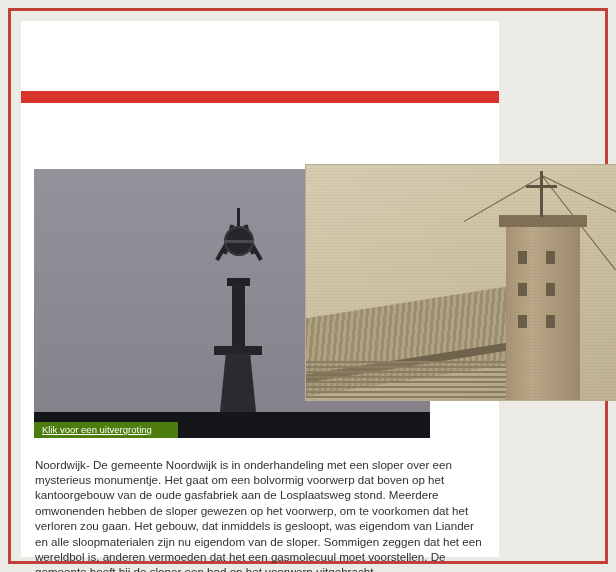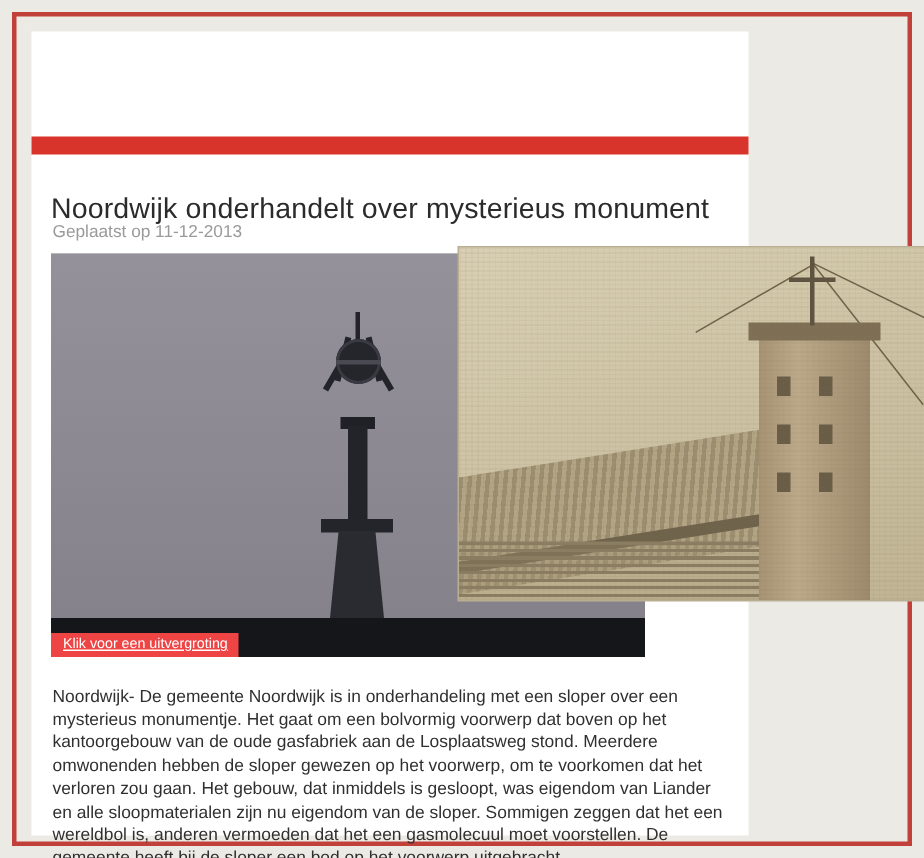--- a/index.html
+++ b/index.html
@@ -211,23 +211,23 @@
     width: 3px;
     height: 22px;
     background: #23242a;
   }
 
   
   #photo-caption {
     position: absolute;
     left: 23px;
     top: 411px;
-    width: 125px;
+    width: 144px;
     height: 16px;
-    background: #ef4444;
+    background: #4d7c0f;
     color: #ffffff;
     font-size: 9.5px;
     line-height: 16px;
     padding-left: 8px;
     box-sizing: border-box;
     text-decoration: underline;
   }
 
   
   #photo-inset {
@@ -341,23 +341,21 @@
 </head>
 <body>
 
 <div id="page-frame">
 
   <div id="article-sheet"></div>
 
 
   <div id="red-bar"></div>
 
-  <h1 id="headline">Noordwijk onderhandelt over mysterieus monument</h1>
-
-  <div id="dateline">Geplaatst op 11-12-2013</div>
+
 
   <div id="photo-main">
     <div class="sky"></div>
     <div class="spire"></div>
     <div class="arm a1"></div>
     <div class="arm a2"></div>
     <div class="arm a3"></div>
     <div class="arm a4"></div>
     <div class="globe"></div>
     <div class="globe-band"></div>

